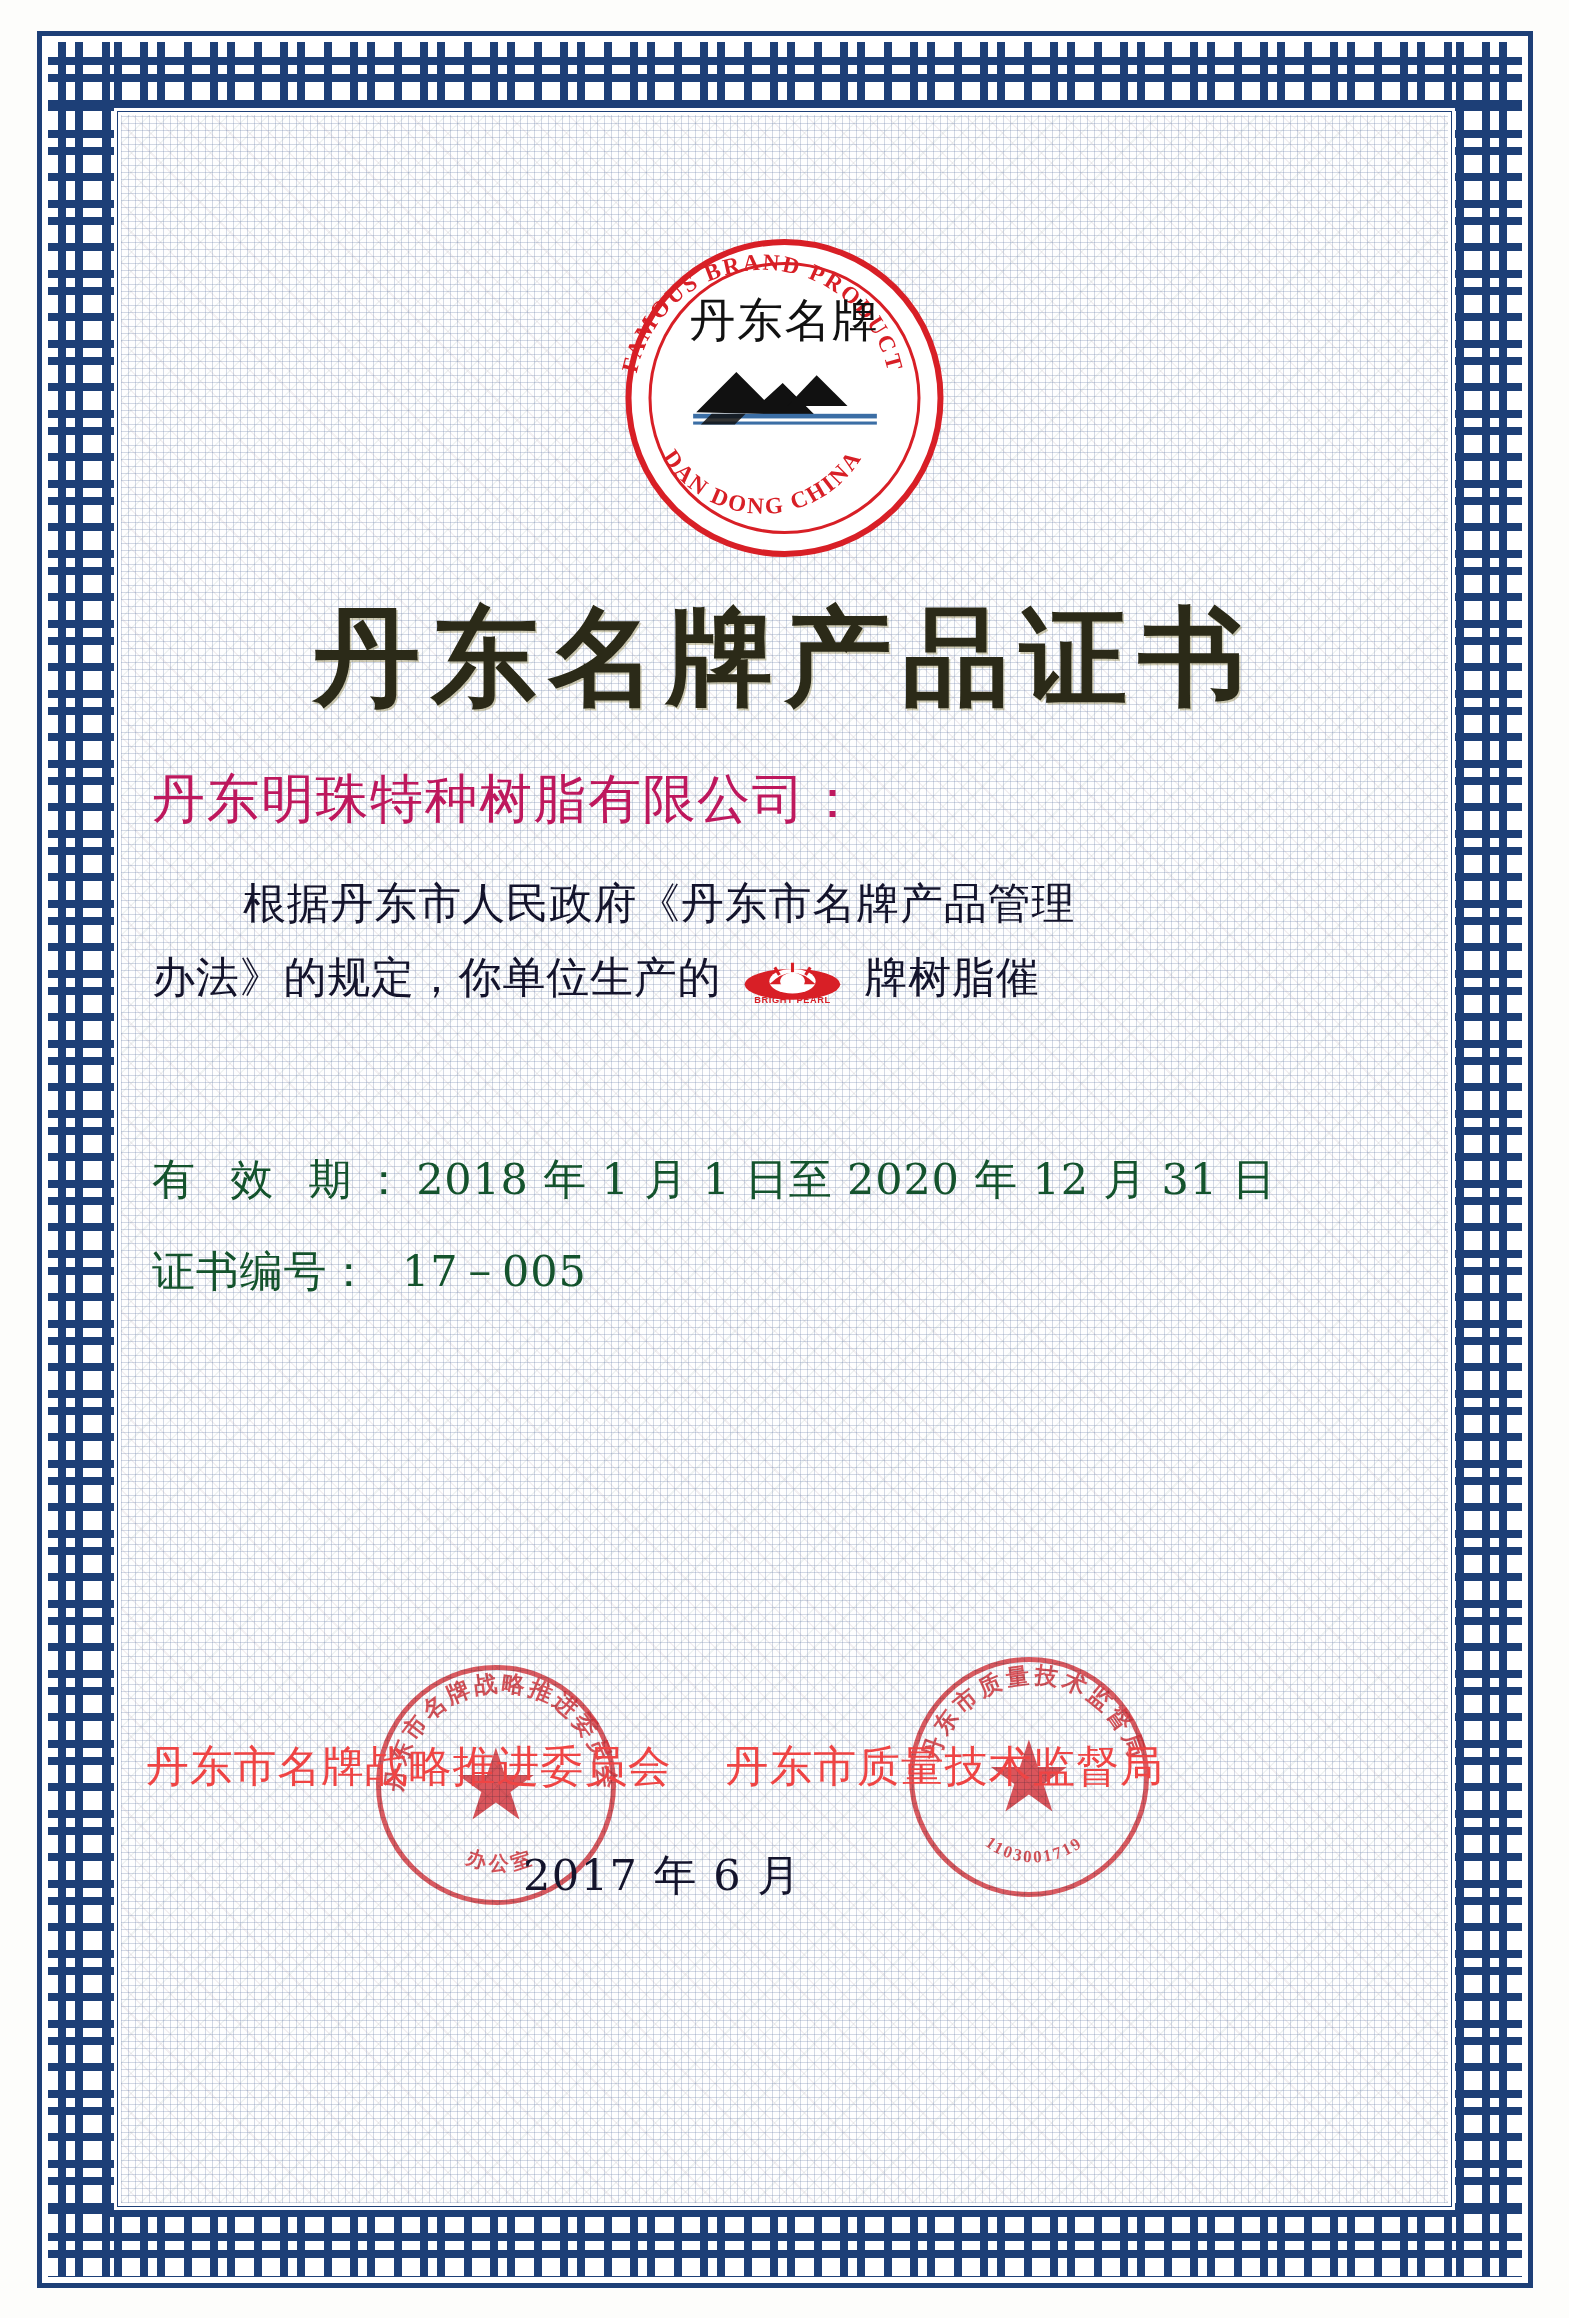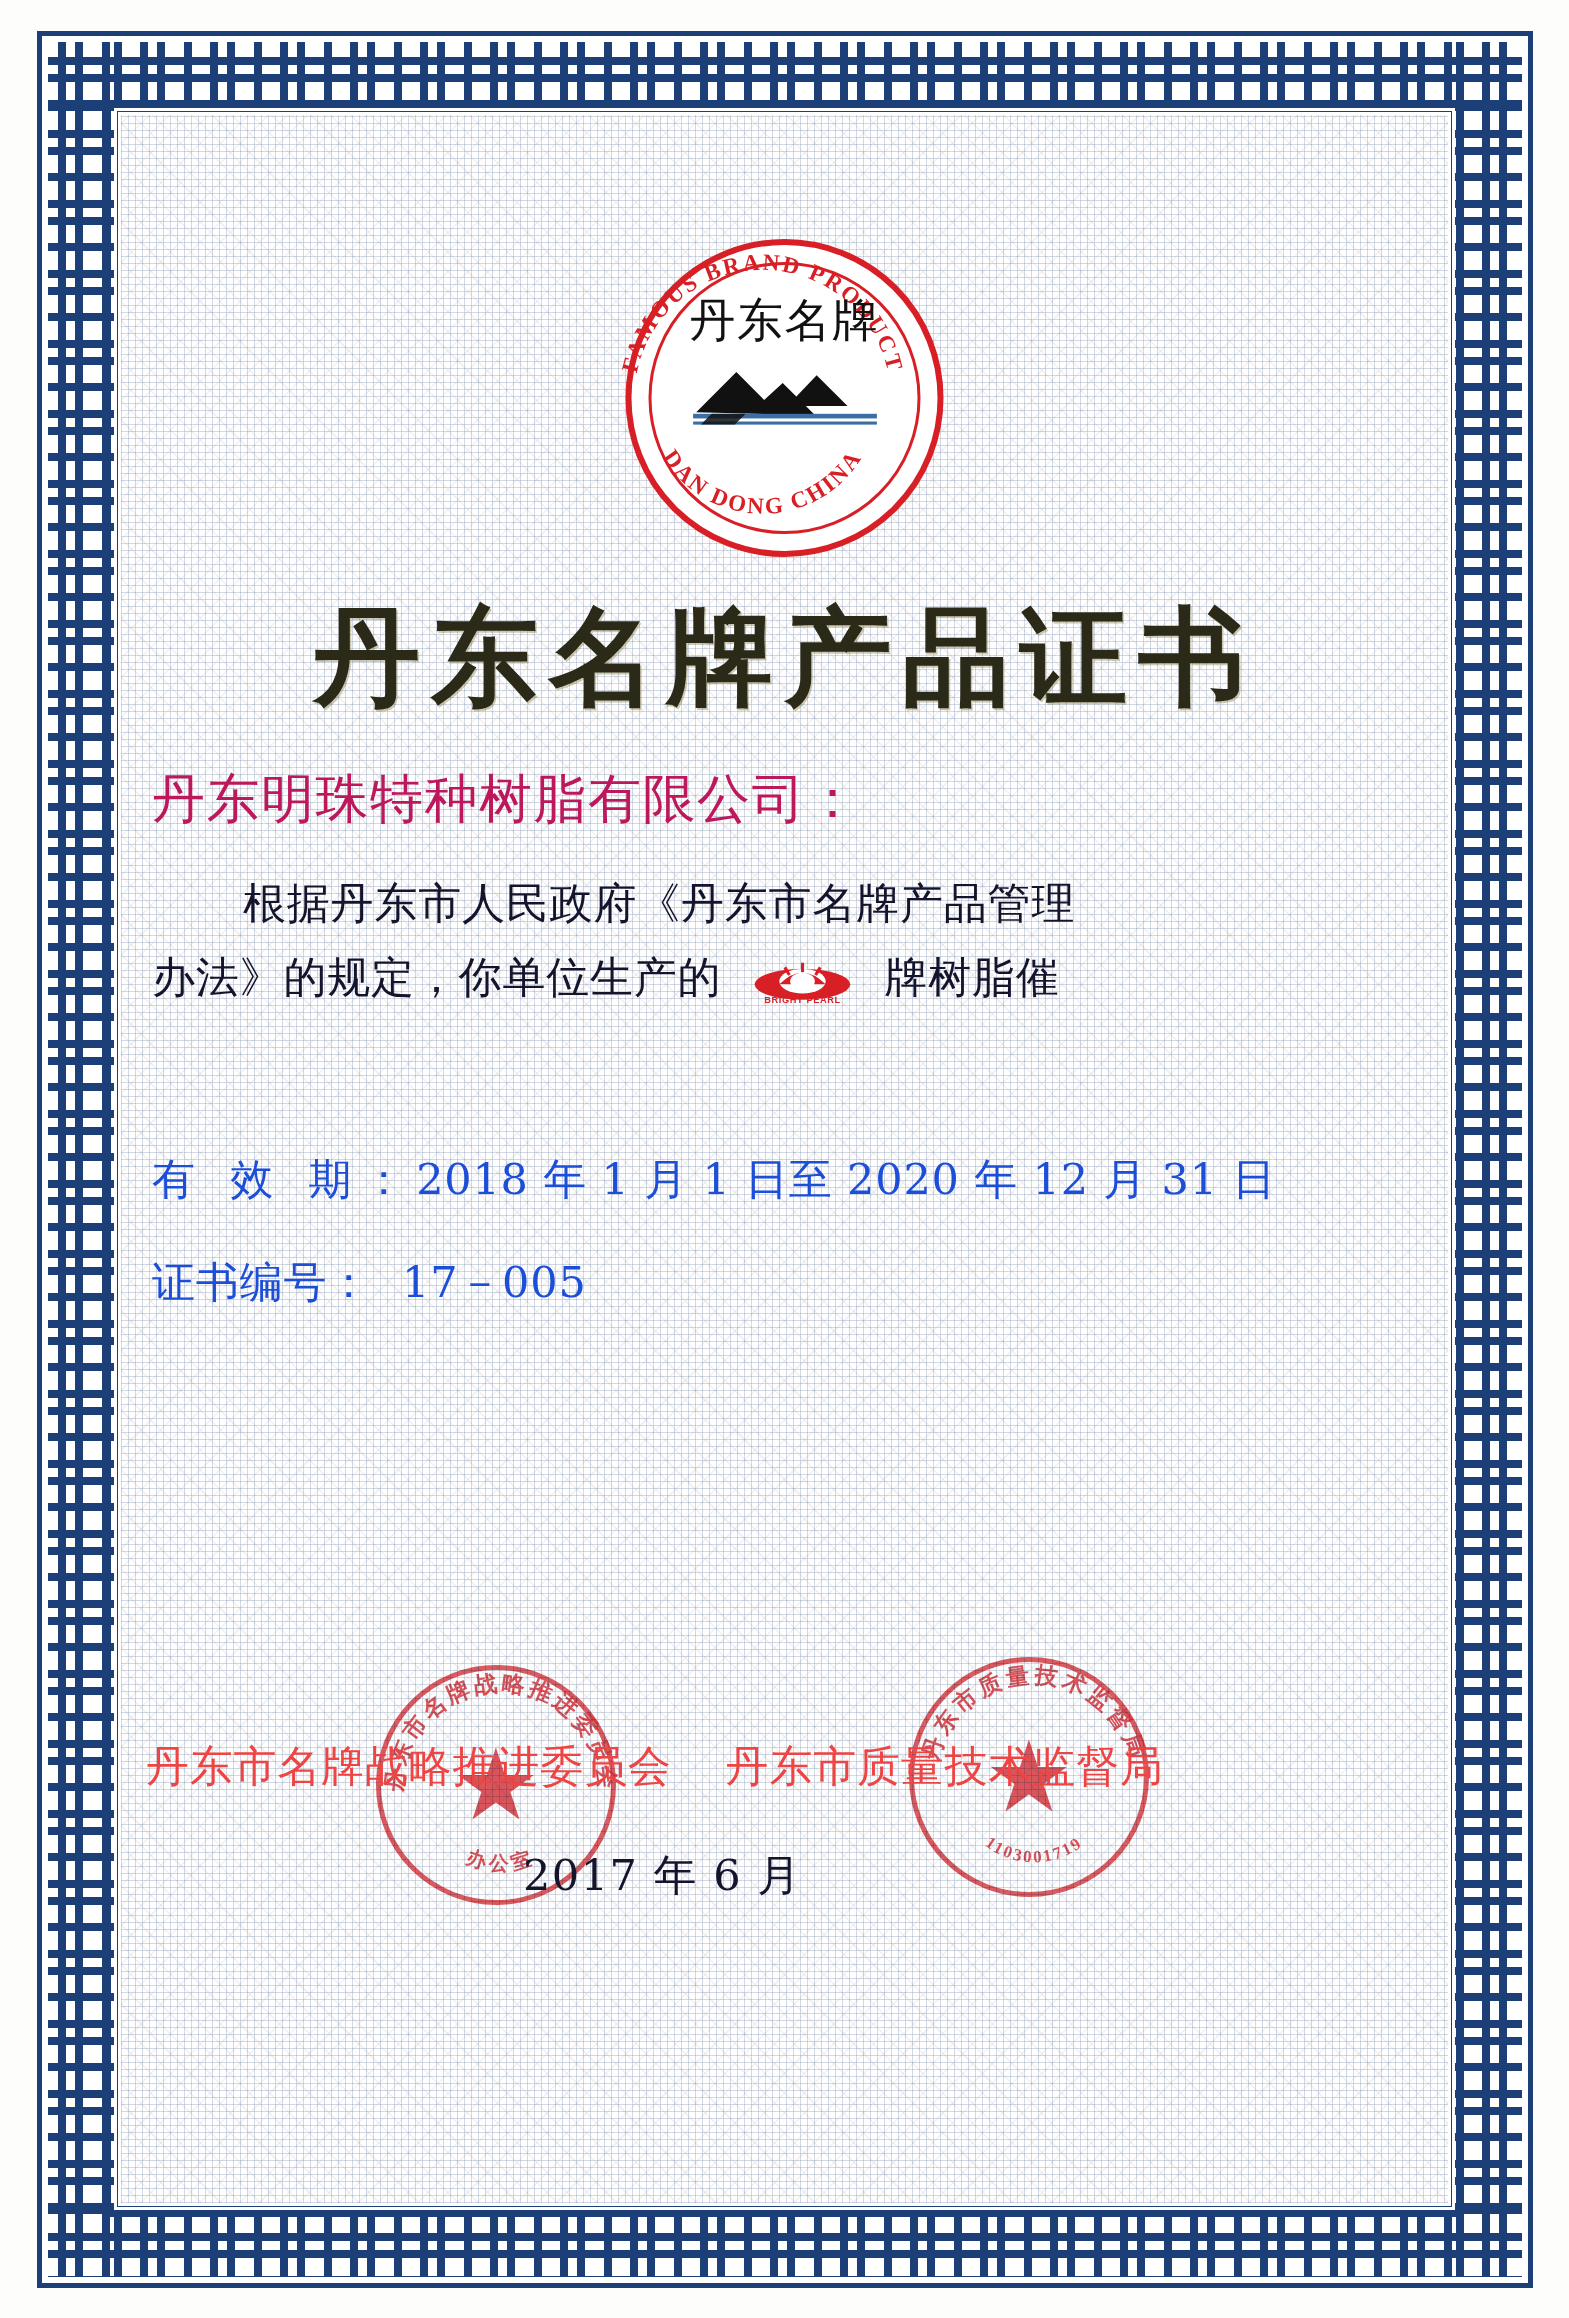--- a/index.html
+++ b/index.html
@@ -218,38 +218,38 @@
     padding: 0 39px 0 31px;
     margin-top: 31px;
   }
   .para .indent { display: inline-block; width: 91px; }
   .brand-inline {
     display: inline-block;
     vertical-align: -14px;
     width: 131px;
     height: 48px;
     position: relative;
-    margin: 0 16px;
+    margin: 0 6px;
   }
 
   
   .fields {
     position: absolute;
     left: 0;
     top: 1036px;
     width: 1327px;
     padding-left: 31px;
     box-sizing: border-box;
   }
   .field-row {
     font-family: "DejaVu Serif", serif;
     font-size: 43px;
-    color: #1d4ed8;
+    color: #14532d;
     letter-spacing: 0.8px;
-    margin-bottom: 45px;
+    margin-bottom: 34px;
     white-space: nowrap;
   }
   .field-label-spaced { letter-spacing: 10.8px; }
 
   
   .sig-block {
     position: absolute;
     left: 0;
     top: 1623px;
     width: 1327px;

